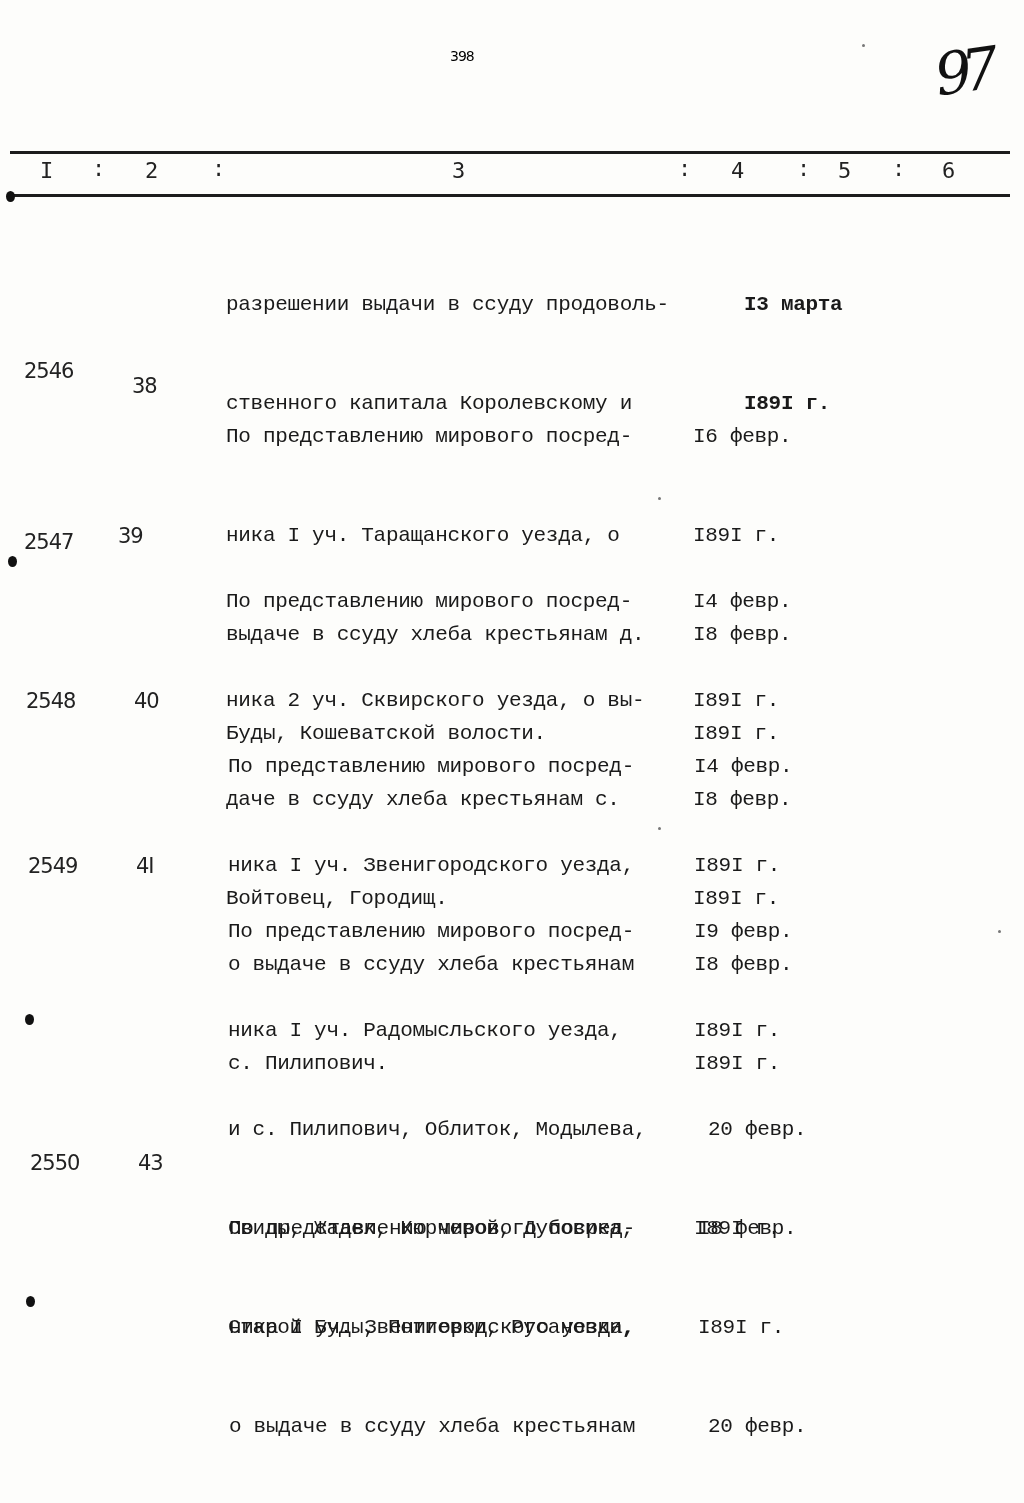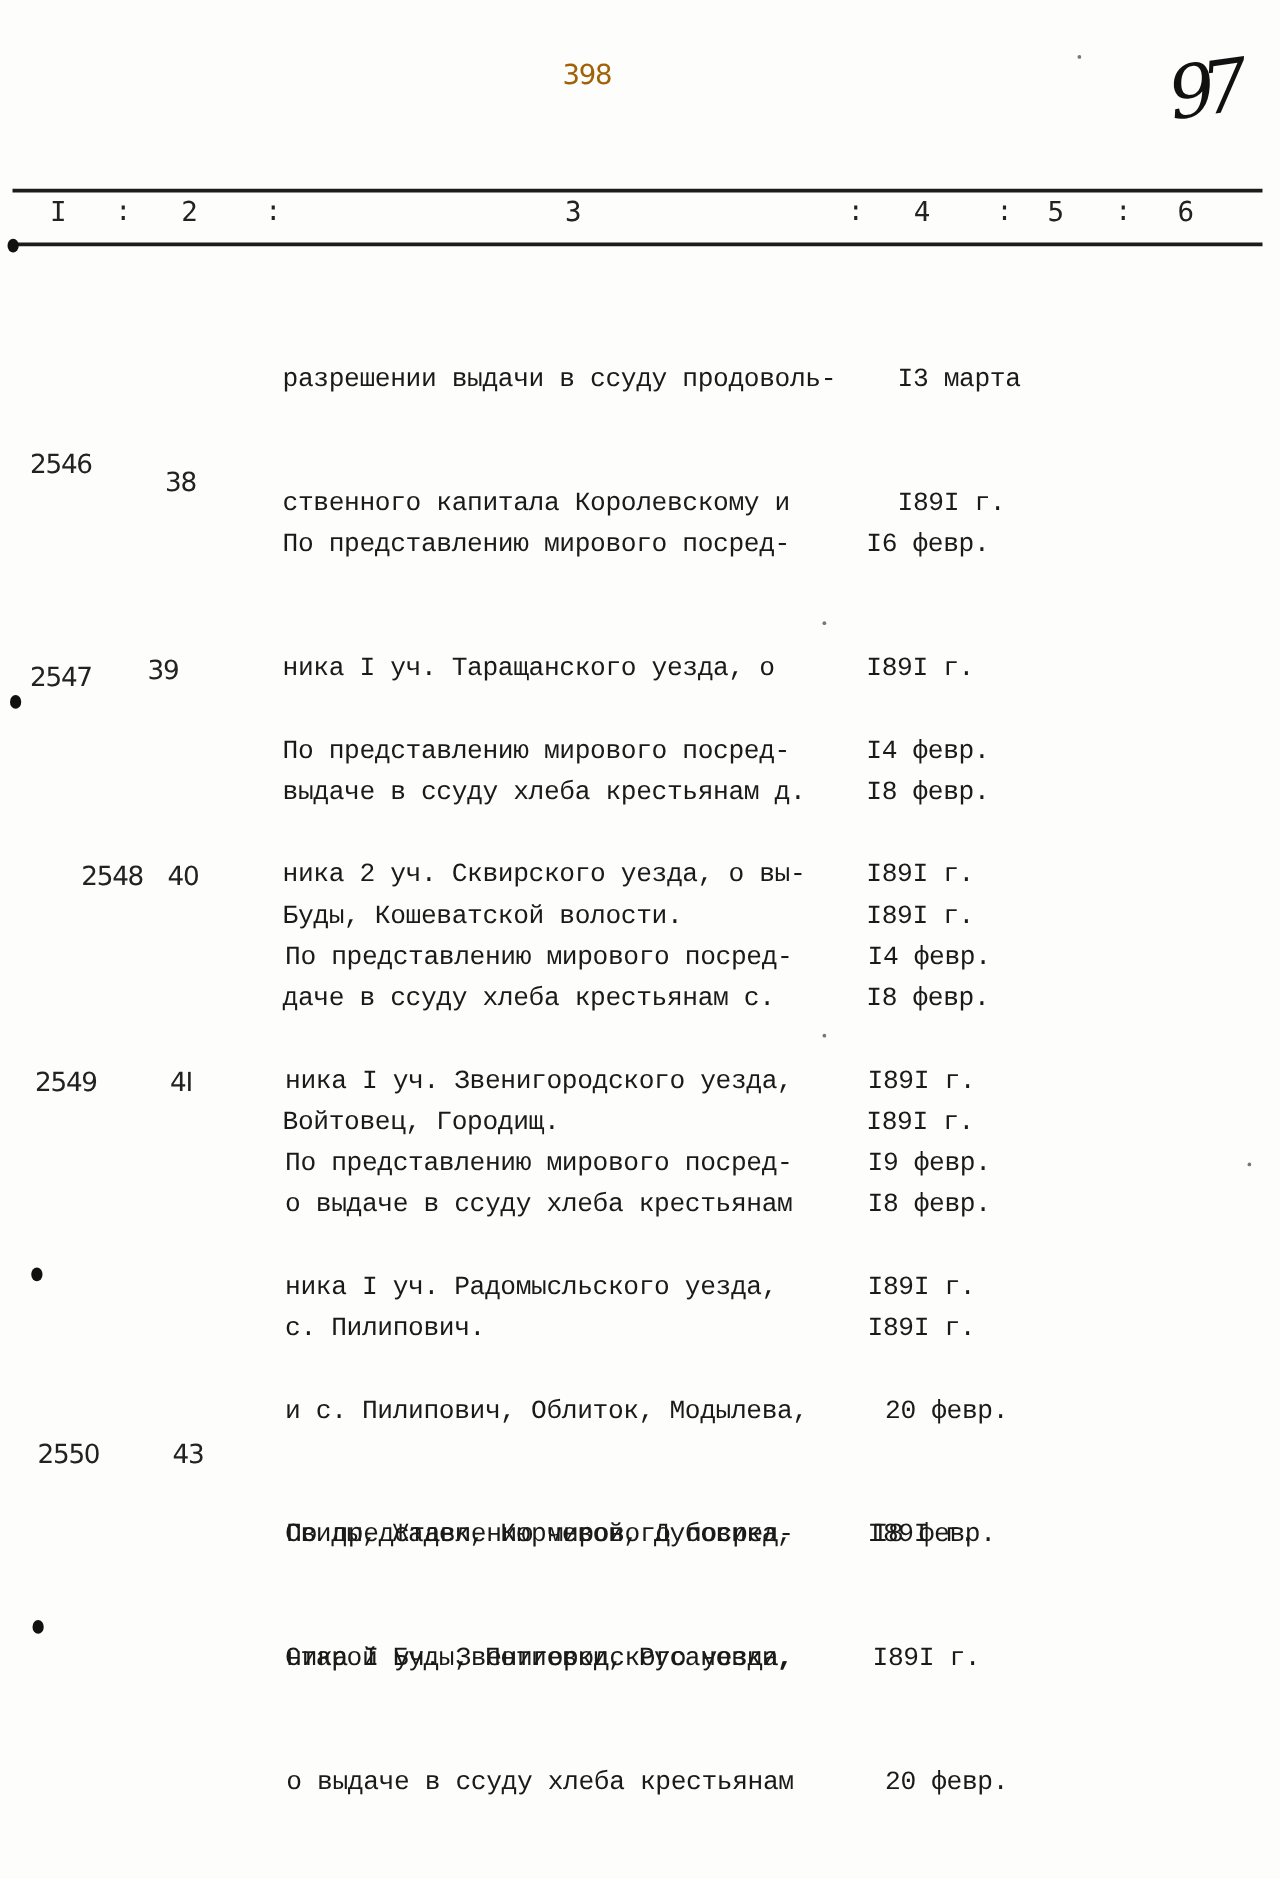--- a/index.html
+++ b/index.html
@@ -2,21 +2,21 @@
 <html><head>
 <meta charset="utf-8">
 <style>
   html, body { margin: 0; padding: 0; }
   body {
     width: 1024px; height: 1503px; position: relative; overflow: hidden;
     background: #fdfdfb; color: #1a1a1a;
     font-family: "Liberation Mono", "DejaVu Sans Mono", monospace;
   }
   .abs { position: absolute; white-space: pre; }
-  .page-number { left: 450px; top: 48px; font-size: 22px; font-family: "DejaVu Sans", sans-serif; letter-spacing: -1px; color: #a16207; }
+  .page-number { left: 450px; top: 48px; font-size: 14px; font-family: "DejaVu Sans", sans-serif; letter-spacing: -1px; color: #000000; }
   .folio { left: 935px; top: 38px; font-size: 58px; font-family: "DejaVu Serif", serif; font-style: italic; transform: rotate(-8deg); color: #111; letter-spacing: -10px; }
   .rule { position: absolute; left: 10px; width: 1000px; height: 3px; background: #1c1c1c; }
   .rule.top { top: 151px; }
   .rule.bottom { top: 194px; }
   .bullet { position: absolute; width: 9px; height: 11px; border-radius: 50%; background: #111; }
   .hdr { position: absolute; top: 158px; font-size: 22px; font-family: "DejaVu Sans Mono", monospace; color: #222; }
   .sep { position: absolute; top: 158px; font-size: 22px; color: #222; }
   .txt { font-size: 21px; line-height: 33px; letter-spacing: -0.3px; }
   .num { font-size: 21px; font-family: "DejaVu Sans", sans-serif; letter-spacing: -1px; color: #222; }
   .entry-line { display: block; height: 33px; }
@@ -41,21 +41,21 @@
 <div class="hdr" style="left:731px;">4</div>
 <div class="sep" style="left:797px;">:</div>
 <div class="hdr" style="left:838px;">5</div>
 <div class="sep" style="left:892px;">:</div>
 <div class="hdr" style="left:942px;">6</div>
 
 <div class="abs txt" style="left:226px; top:222px;">
   <span class="entry-line">разрешении выдачи в ссуду продоволь-</span>
   <span class="entry-line">ственного капитала Королевскому и</span>
 </div>
-<div class="abs txt" style="left:718px; top:222px;">
+<div class="abs txt" style="left:744px; top:222px;font-weight:bold;">
   <span class="entry-line">I3 марта</span>
   <span class="entry-line">I89I г.</span>
 </div>
 
 <div class="abs num" style="left:24px; top:359px;">2546</div>
 <div class="abs num" style="left:132px; top:374px;">38</div>
 <div class="abs txt" style="left:226px; top:354px;">
   <span class="entry-line">По представлению мирового посред-</span>
   <span class="entry-line">ника I уч. Таращанского уезда, о</span>
   <span class="entry-line">выдаче в ссуду хлеба крестьянам д.</span>
@@ -77,21 +77,21 @@
   <span class="entry-line">даче в ссуду хлеба крестьянам с.</span>
   <span class="entry-line">Войтовец, Городищ.</span>
 </div>
 <div class="abs txt" style="left:693px; top:519px;">
   <span class="entry-line">I4 февр.</span>
   <span class="entry-line">I89I г.</span>
   <span class="entry-line">I8 февр.</span>
   <span class="entry-line">I89I г.</span>
 </div>
 
-<div class="abs num" style="left:26px; top:689px;margin-left:39px;">2548</div>
+<div class="abs num" style="left:26px; top:689px;">2548</div>
 <div class="abs num" style="left:134px; top:689px;">40</div>
 <div class="abs txt" style="left:228px; top:684px;">
   <span class="entry-line">По представлению мирового посред-</span>
   <span class="entry-line">ника I уч. Звенигородского уезда,</span>
   <span class="entry-line">о выдаче в ссуду хлеба крестьянам</span>
   <span class="entry-line">с. Пилипович.</span>
 </div>
 <div class="abs txt" style="left:694px; top:684px;">
   <span class="entry-line">I4 февр.</span>
   <span class="entry-line">I89I г.</span>

